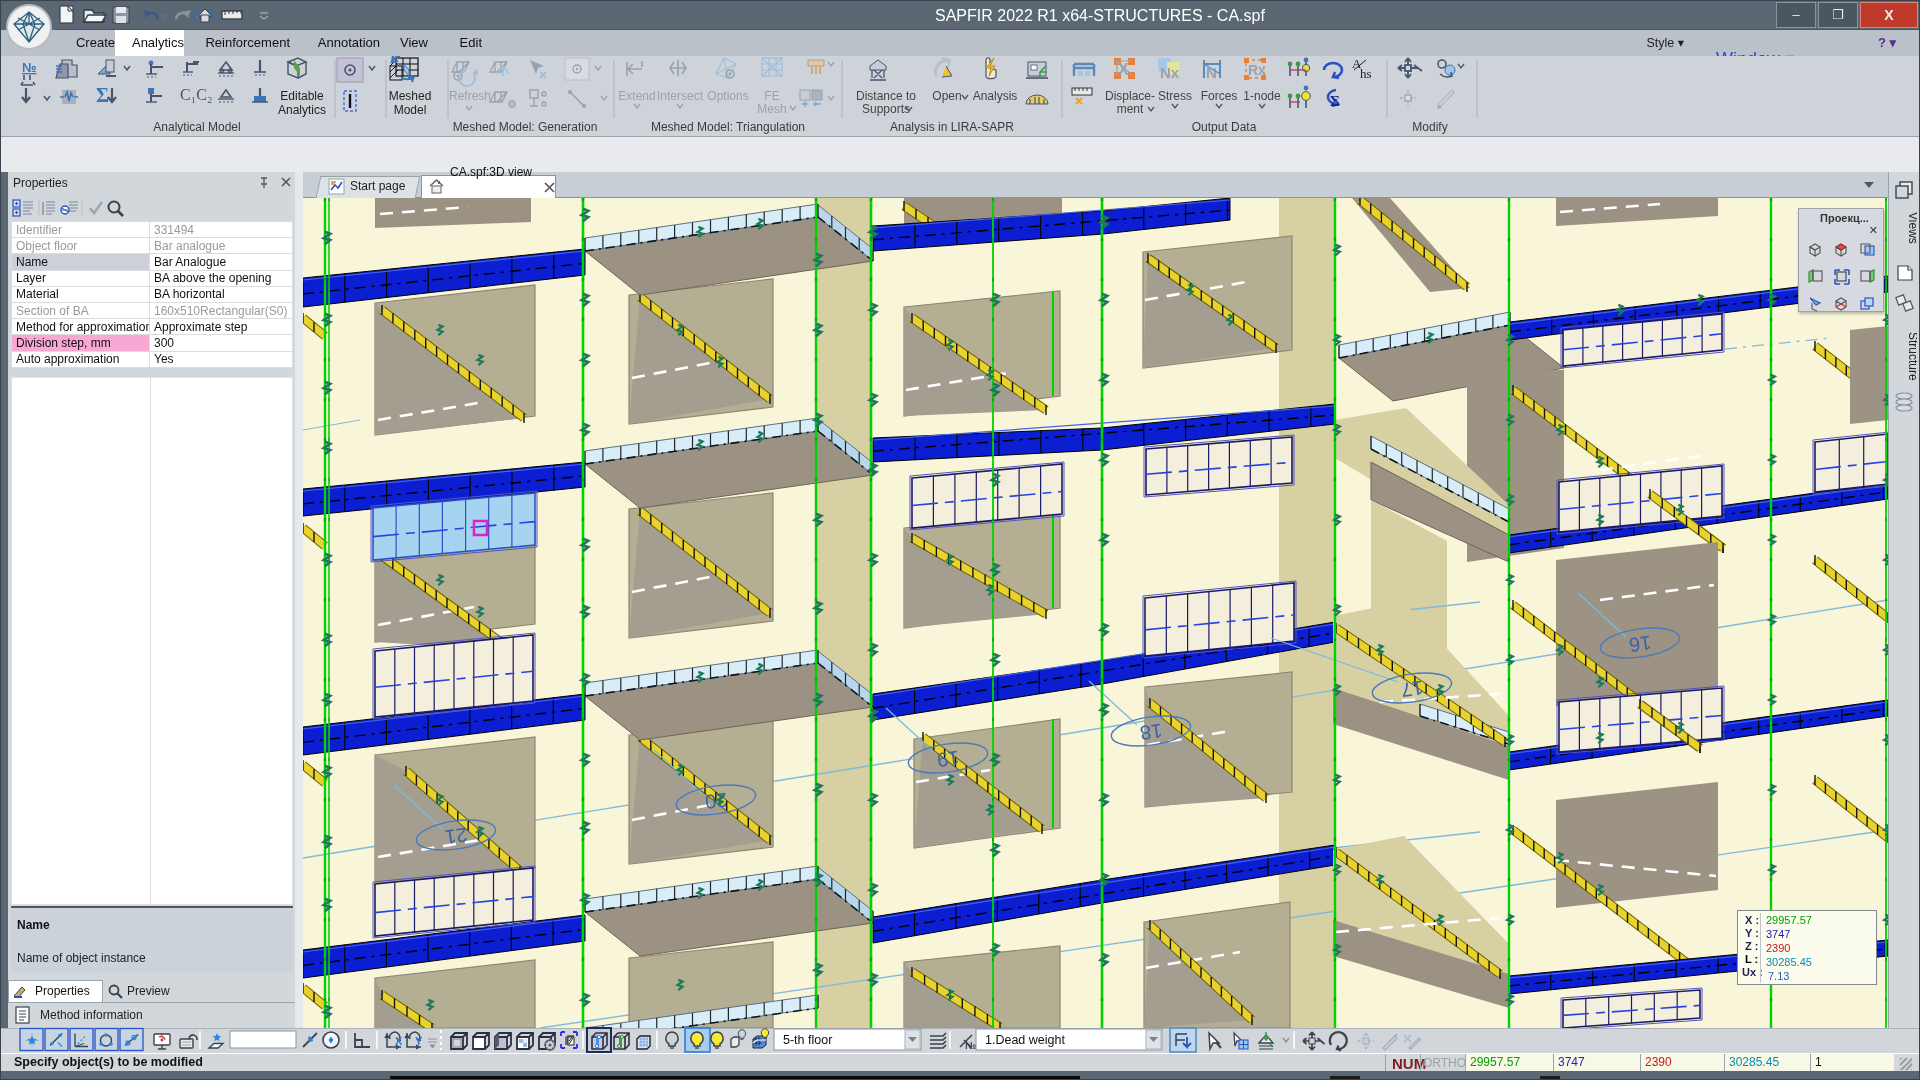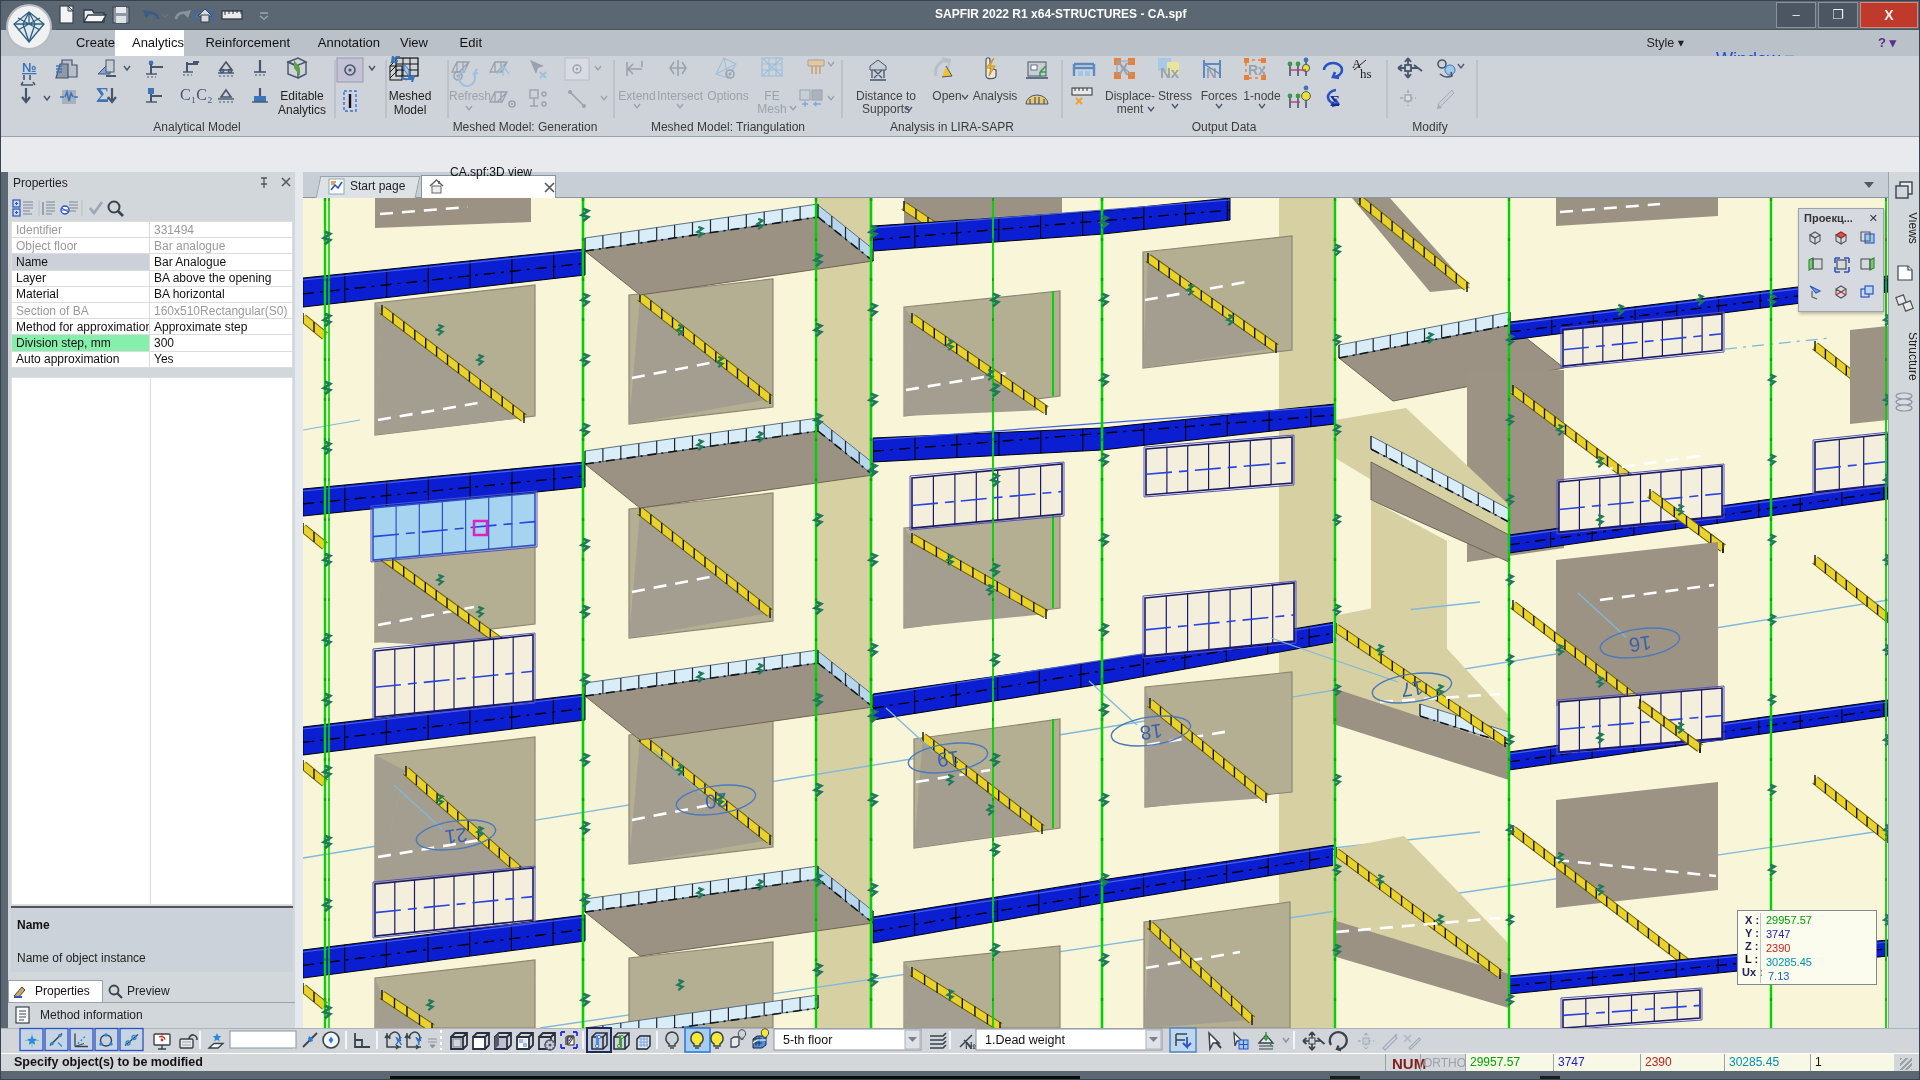--- a/index.html
+++ b/index.html
@@ -1,18 +1,18 @@
 <!DOCTYPE html>
 <html><head><meta charset="utf-8"><title>SAPFIR</title>
 <style>
 *{margin:0;padding:0;box-sizing:border-box}
 body{width:1920px;height:1080px;overflow:hidden;font-family:"Liberation Sans",sans-serif;background:#e6e9ec;position:relative}
 .abs{position:absolute}
 #titlebar{left:0;top:0;width:1920px;height:30px;background:#5b6773;border-bottom:1px solid #49545f}
-#title-text{left:935px;top:7px;color:#fff;font-size:12px;font-weight:bold}
+#title-text{left:935px;top:7px;color:#fff;font-size:16px;font-weight:normal}
 .winbtn{top:2px;width:40px;height:26px;border:1px solid #8a949e;background:#4c5662;color:#eee;text-align:center;line-height:24px;font-size:13px}
 #menubar{left:0;top:30px;width:1920px;height:26px;background:#bac1c9}
 .mtab{position:absolute;top:0;height:26px;line-height:26px;font-size:13px;color:#111;text-align:right}
 .mtab.sel{background:#fff}
 #appstrip{left:0;top:136px;width:1920px;height:36px;background:#e8eaed;border-top:1px solid #9aa2aa}
 #leftpanel{left:8px;top:172px;width:287px;height:878px;background:#d2d7dc}
 #lpborder{left:0;top:172px;width:8px;height:878px;background:#5b6773}
 #rightbar{left:1888px;top:172px;width:32px;height:856px;background:#d2d7dc;border-left:1px solid #9aa2aa}
 #bottombar{left:0;top:1028px;width:1920px;height:25px;background:#d2d6da;border-top:1px solid #aab2ba}
 #statusbar{left:0;top:1053px;width:1920px;height:18px;background:#d4d7da;border-top:1px solid #fff}
@@ -423,21 +423,21 @@
       </tr>
       <tr>
         <td style="width:138px;color:#9a9a9a;background:#fff">Section of BA</td>
         <td style="color:#9a9a9a"> 160x510Rectangular(S0)</td>
       </tr>
       <tr>
         <td style="width:138px;color:#111;background:#fff">Method for approximation</td>
         <td style="color:#111">Approximate step</td>
       </tr>
       <tr>
-        <td style="width:138px;color:#111;background:#86efac">Division step, mm</td>
+        <td style="width:138px;color:#111;background:#f9a8d4">Division step, mm</td>
         <td style="color:#111">300</td>
       </tr>
       <tr>
         <td style="width:138px;color:#111;background:#fff">Auto approximation</td>
         <td style="color:#111">Yes</td>
       </tr>
     </tbody>
   </table>
 <div class="abs" style="left:11px;top:377px;width:282px;height:528px;background:#fff;border:1px solid #e0e0e0"></div>
 <div class="abs" style="left:150px;top:377px;width:1px;height:528px;background:#dcdcdc"></div>
@@ -1818,21 +1818,21 @@
       <rect x="4" y="118" width="8" height="8" transform="rotate(-20 8 122)"></rect>
       <rect x="11" y="124" width="8" height="8" transform="rotate(-20 15 128)"></rect>
     </g>
 <text x="18" y="152" font-size="12" fill="#222" transform="rotate(90 16 152)">Structure</text>
 <g stroke="#8a94a0" fill="#d8dce2" stroke-width="1.2">
       <ellipse cx="11" cy="218" rx="8" ry="3"></ellipse>
       <ellipse cx="11" cy="224" rx="8" ry="3"></ellipse>
       <ellipse cx="11" cy="230" rx="8" ry="3"></ellipse>
     </g>
 </svg>
-<div class="abs" style="left:1798px;top:208px;width:86px;height:104px;background:#d6dae0;border:1px solid #9aa2aa;box-shadow:1px 2px 3px rgba(0,0,0,.25)"><div style="font-size:11px;font-weight:bold;color:#333;padding:3px 0 0 5px">Проекц... <span style="float:right;margin-right:5px;font-weight:normal">✕</span></div><svg width="84" height="80" viewBox="0 0 84 80">
+<div class="abs" style="left:1798px;top:208px;width:86px;height:104px;background:#d6dae0;border:1px solid #9aa2aa;box-shadow:1px 2px 3px rgba(0,0,0,.25)"><div style="font-size:11px;font-weight:bold;color:#333;padding:3px 0 0 21px">Проекц... <span style="float:right;margin-right:5px;font-weight:normal">✕</span></div><svg width="84" height="80" viewBox="0 0 84 80">
       <g transform="translate(8,4)">
         <g stroke="#555" fill="none" stroke-width="1.1">
           <path d="M3,6 l5,-3 5,3 -5,3 z"></path>
           <path d="M3,6 v6 l5,3 v-6 z"></path>
           <path d="M13,6 v6 l-5,3"></path>
         </g>
       </g>
       <g transform="translate(34,4)">
         <g stroke="#555" fill="none" stroke-width="1.1">
           <path d="M3,6 l5,-3 5,3 -5,3 z" fill="#e05050" stroke="#a02020"></path>

